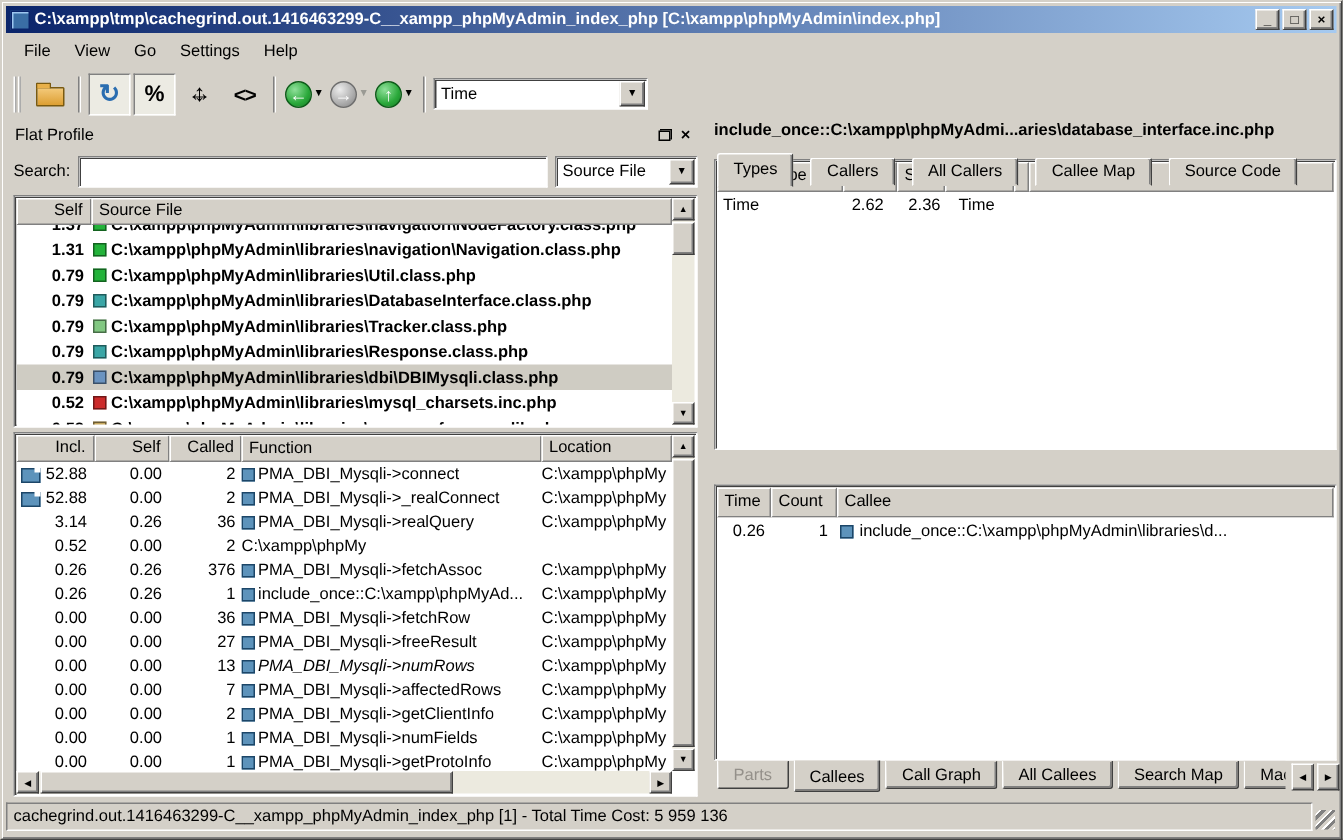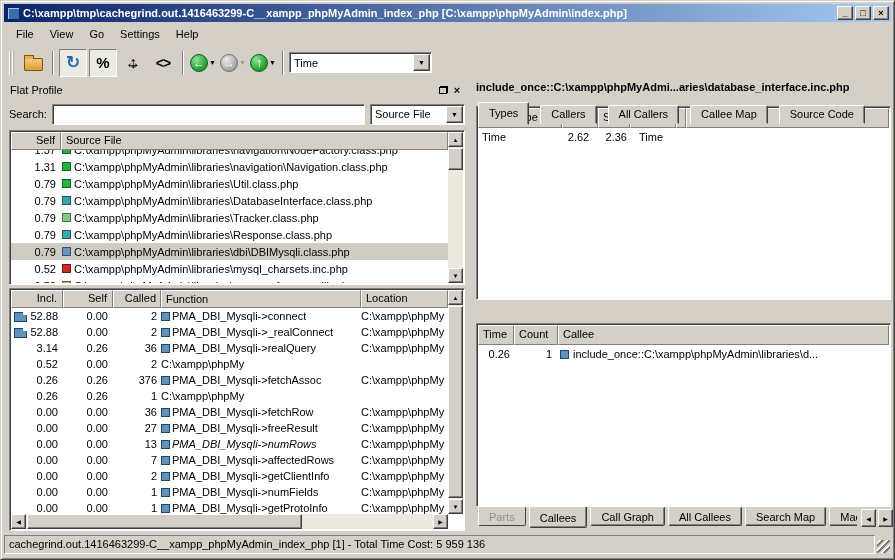--- a/index.html
+++ b/index.html
@@ -74,21 +74,21 @@
   .fn-frame   { left:5px; top:209px; right:5px; bottom:1px; }
 
   .hdr-row { position:absolute; left:1px; top:1px; right:16px; height:18px; display:flex; background:#d4d0c8; }
   .hdr-cell { height:18px; background:#d4d0c8; border:1px solid; border-color:#fff #808080 #808080 #fff;
     padding:1px 4px; white-space:nowrap; overflow:hidden; flex:0 0 auto; }
   .hdr-cell.grow { flex:1 1 auto; }
 
   .rows-clip { position:absolute; left:1px; right:16px; top:19px; bottom:1px; overflow:hidden; background:#fff; }
   .fn-frame .rows-clip { bottom:16px; }
 
-  .flist-row { height:17px; display:flex; align-items:center; white-space:nowrap; }
+  .flist-row { height:17px; display:flex; align-items:center; white-space:nowrap;font-weight:bold; }
   .flist-row.sel { background:#cfccc3; }
   .c-self { width:50px; text-align:right; padding-right:5px; flex:0 0 auto; }
   .sq { width:9px; height:9px; flex:0 0 auto; margin:0 3px 0 1px; border:1px solid rgba(0,0,0,.45); }
   .c-file { overflow:hidden; }
 
   .fn-row { height:16px; display:flex; align-items:center; white-space:nowrap; }
   .c-incl { width:52px; position:relative; text-align:right; padding-right:5px; flex:0 0 auto; }
   .bar-ic { position:absolute; left:3px; top:2px; width:13px; height:10px; background:#5d93bb; border:1px solid #1c4668; }
   .bar-ic:after { content:""; position:absolute; right:-1px; top:-1px; width:4px; height:3px; background:#fff; }
   .c-fself { width:50px; text-align:right; padding-right:5px; flex:0 0 auto; }
@@ -345,20 +345,24 @@
                 <span class="c-fn">
                   <span class="fn-sq"></span>
                   <span style="overflow: hidden;">PMA_DBI_Mysqli-&gt;fetchAssoc</span>
                 </span>
                 <span class="c-loc">C:\xampp\phpMy</span>
               </div>
               <div class="fn-row">
                 <span class="c-incl">0.26</span>
                 <span class="c-fself">0.26</span>
                 <span class="c-called">1</span>
+                <span class="c-fn">
+                  <span class="fn-sq"></span>
+                  <span style="overflow: hidden;">include_once::C:\xampp\phpMyAd...</span>
+                </span>
                 <span class="c-loc">C:\xampp\phpMy</span>
               </div>
               <div class="fn-row">
                 <span class="c-incl">0.00</span>
                 <span class="c-fself">0.00</span>
                 <span class="c-called">36</span>
                 <span class="c-fn">
                   <span class="fn-sq"></span>
                   <span style="overflow: hidden;">PMA_DBI_Mysqli-&gt;fetchRow</span>
                 </span>

